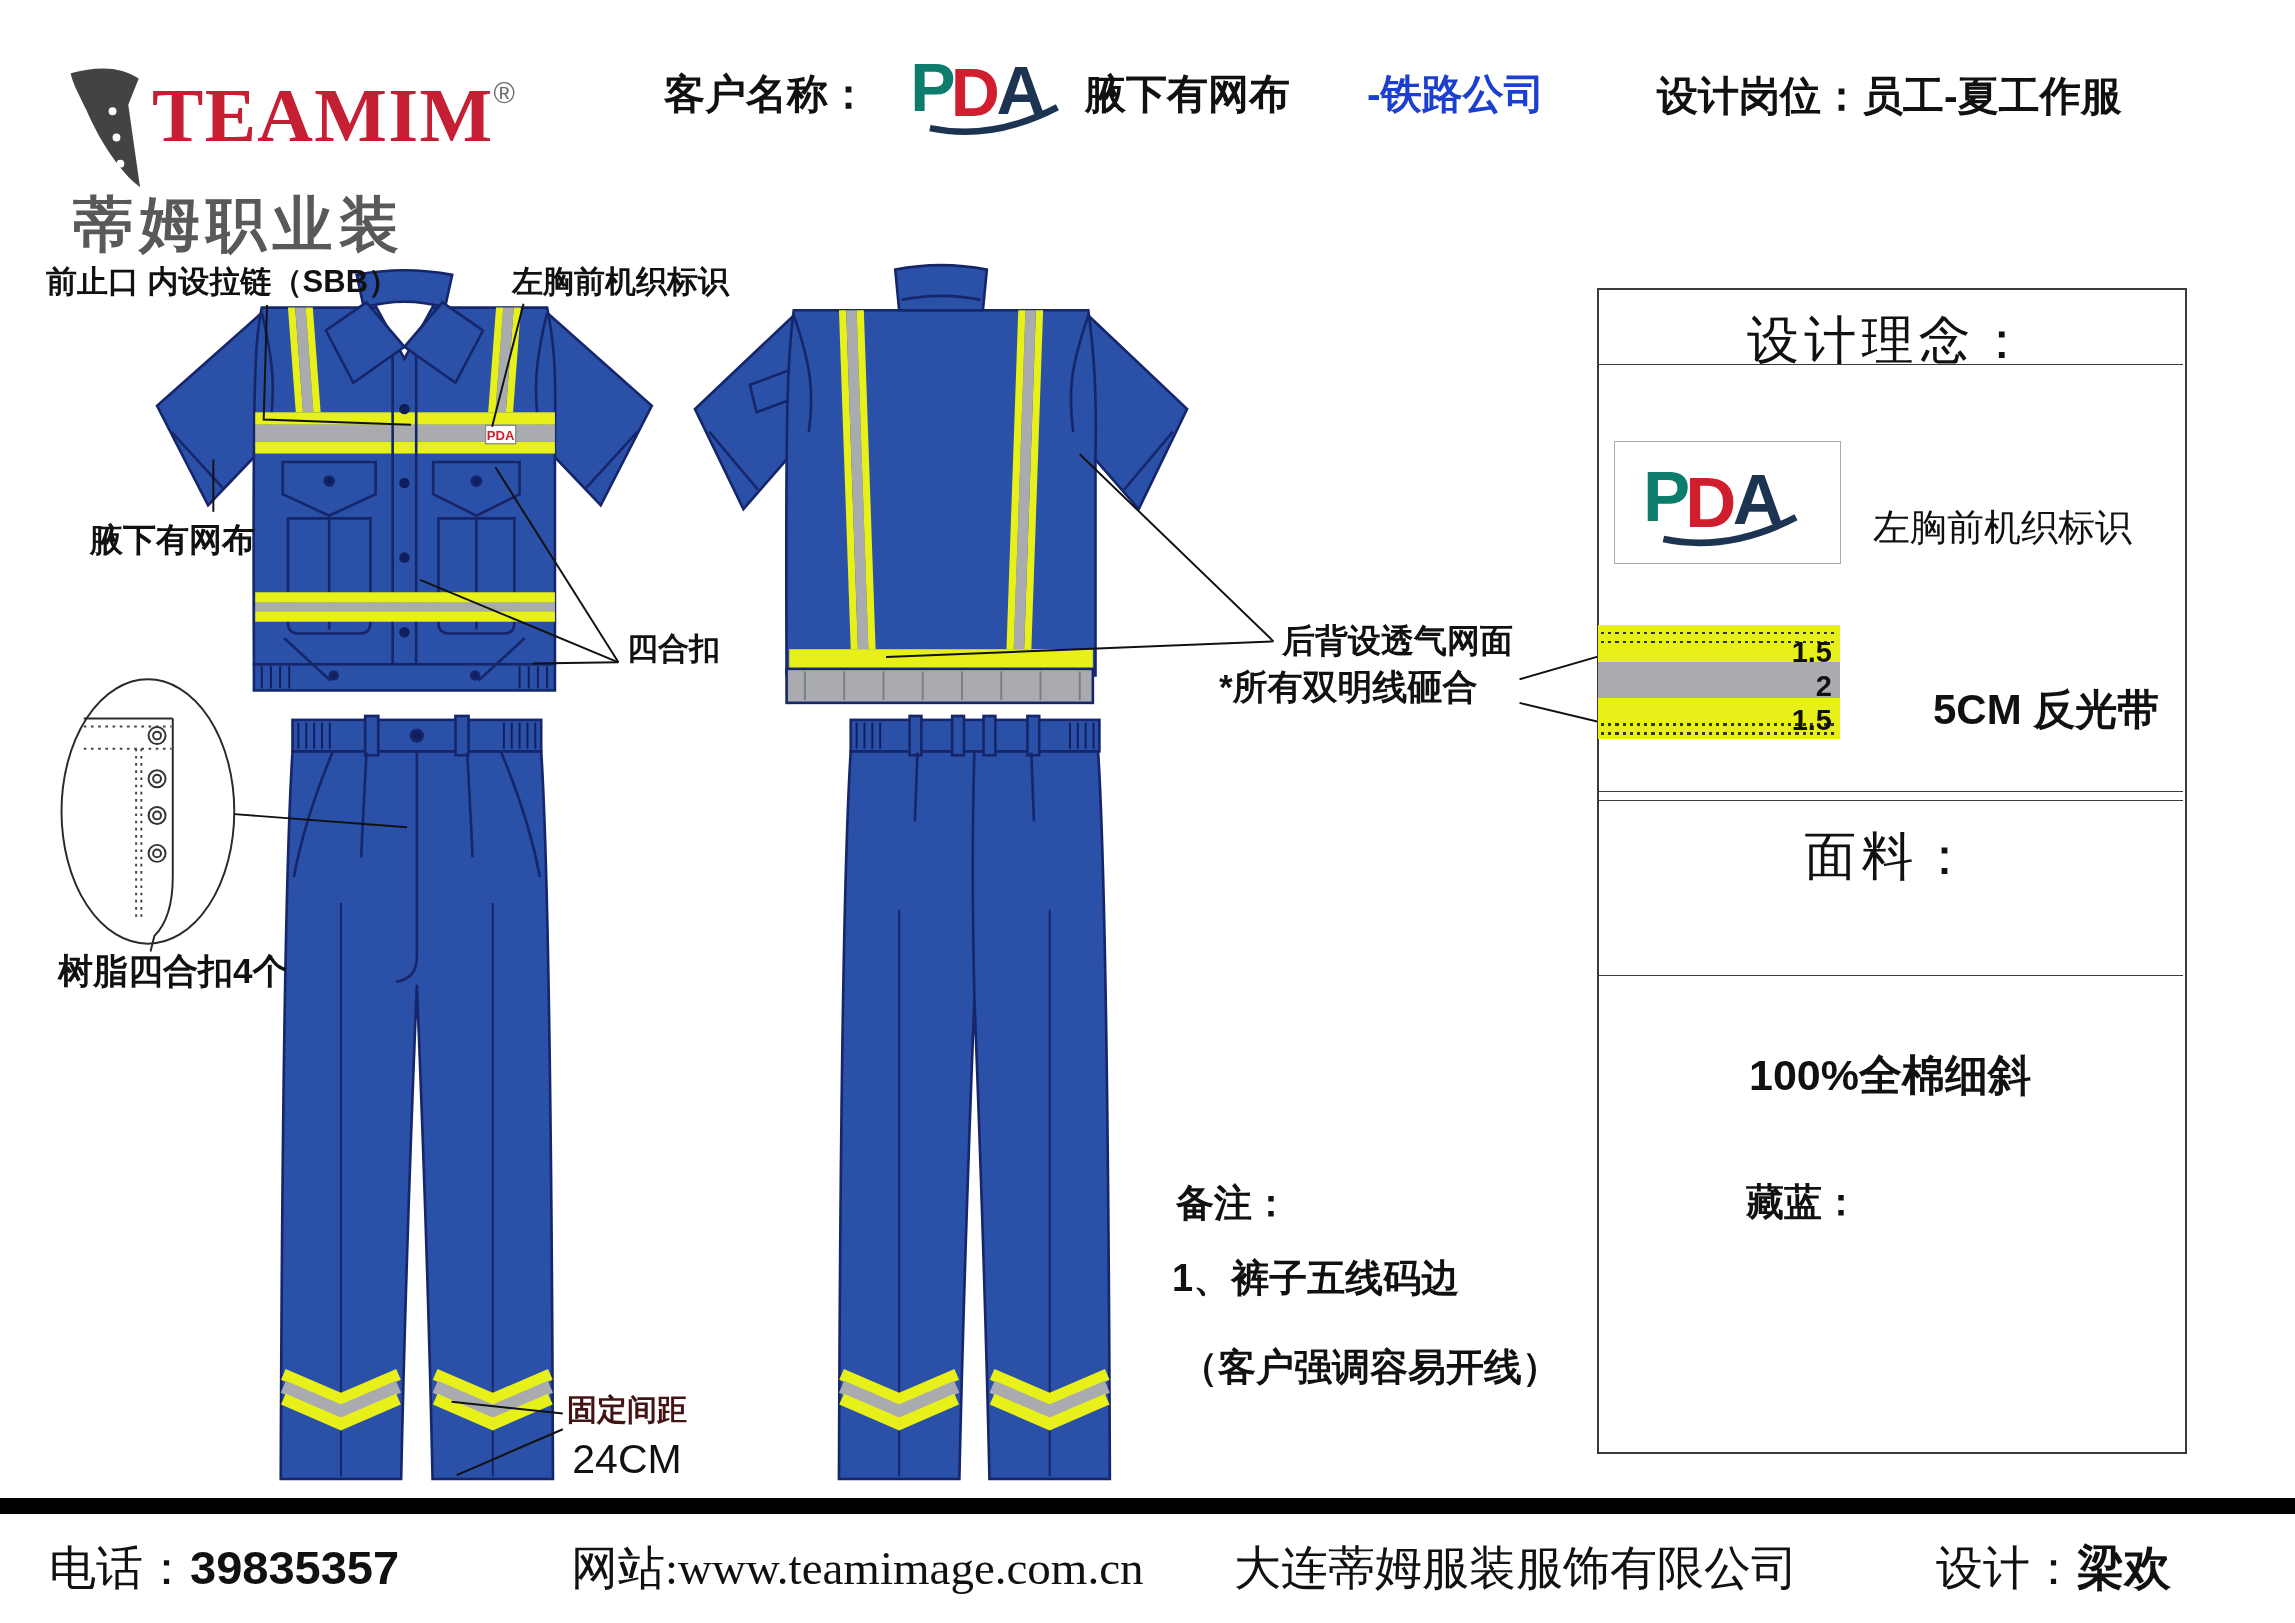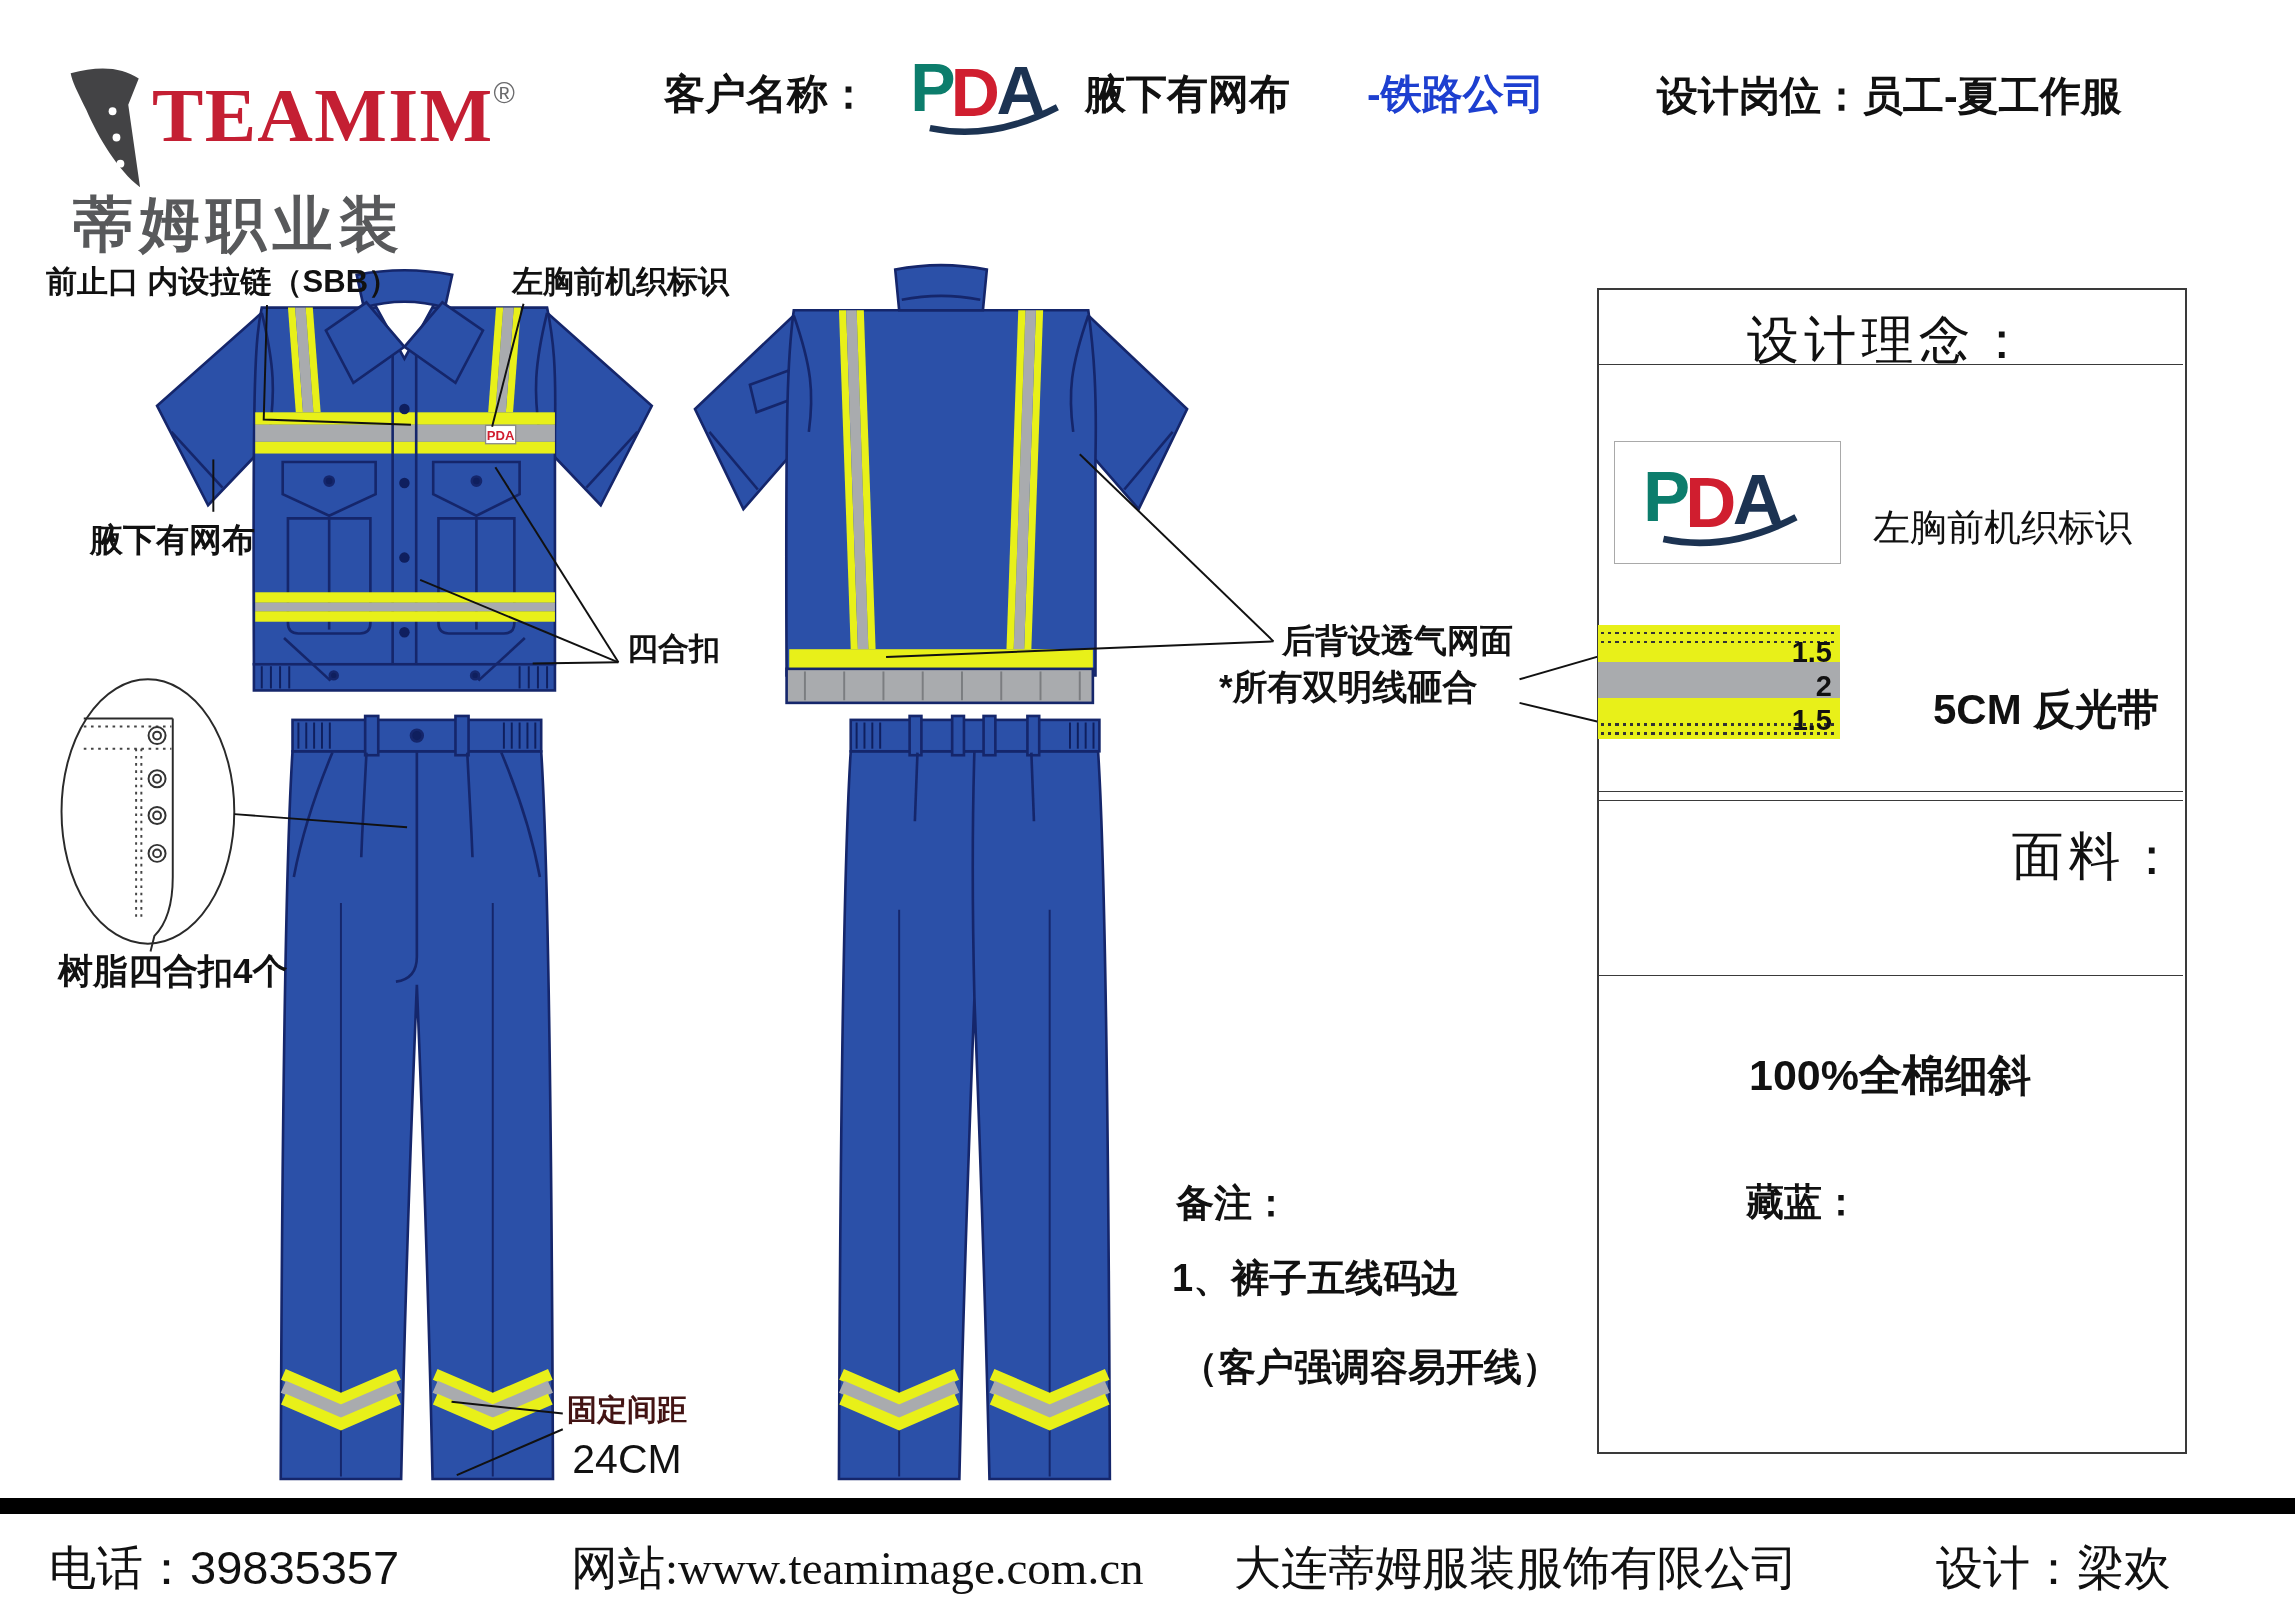--- a/index.html
+++ b/index.html
@@ -1,19 +1,19 @@
 <!DOCTYPE html>
 <html style="font-size:10.5px"><head>
 <meta charset="utf-8">
 <style>
   html,body{margin:0;padding:0;background:#ffffff;}
   body{width:2295px;height:1623px;position:relative;font-family:"Liberation Sans",sans-serif;color:#111;overflow:hidden;}
   .abs{position:absolute;}
   .nowrap{white-space:nowrap;}
-  .b{font-weight:400;}
+  .b{font-weight:700;}
   
   .teamim-word{font-family:"Liberation Serif",serif;font-weight:700;color:#c41f33;font-size:77px;letter-spacing:1.3px;line-height:1;}
   .teamim-reg{color:#6b6b6d;font-size:29px;font-weight:400;vertical-align:top;}
   .teamim-cn{color:#58595b;font-weight:700;font-size:60px;letter-spacing:6.5px;line-height:1;}
   .hdr-txt{font-size:41px;font-weight:700;}
   .blue-txt{color:#1d3fd0;}
   
   .ann{font-size:31px;font-weight:600;white-space:nowrap;}
   .ann-b{font-size:33px;font-weight:700;white-space:nowrap;}
   
@@ -317,21 +317,21 @@
   <div style="position:absolute;left:2.6px;top:98px;width:233px;height:2.6px;background-image:repeating-linear-gradient(90deg,#333 0 3.3px,transparent 3.3px 7.2px);"></div>
   <div style="position:absolute;left:2.6px;top:107px;width:233px;height:2.6px;background-image:repeating-linear-gradient(90deg,#333 0 3.3px,transparent 3.3px 7.2px);"></div>
 </div>
 <div class="abs tape-label" style="left:1761px;top:636px;width:71px;">1.5</div>
 <div class="abs tape-label" style="left:1761px;top:670px;width:71px;">2</div>
 <div class="abs tape-label" style="left:1761px;top:704px;width:71px;">1.5</div>
 <div class="abs nowrap" style="left:1926px;top:682px;font-size:42px;font-weight:700;margin-left:7px;">5CM 反光带</div>
 
 <div class="abs hline" style="left:1597px;top:791px;width:586px;"></div>
 <div class="abs hline" style="left:1597px;top:800px;width:586px;"></div>
-<div class="abs panel-title nowrap" style="left:1597px;top:822px;width:586px;text-align:right;">面料：</div>
+<div class="abs panel-title nowrap" style="left:1597px;top:822px;width:586px;">面料：</div>
 <div class="abs hline" style="left:1597px;top:975px;width:586px;"></div>
 <div class="abs nowrap" style="left:1597px;top:1047px;width:586px;text-align:center;font-size:43px;font-weight:700;">100%全棉细斜</div>
 <div class="abs nowrap" style="left:1746px;top:1177px;font-size:38px;font-weight:600;">藏蓝：</div>
 
 <div class="abs footer-rule" style="left:0;top:1498px;width:2295px;height:15.7px;"></div>
 <div class="abs footer-txt" style="left:49px;top:1537px;">
   <span>电话：</span><span class="b" style="font-family:'Liberation Sans',sans-serif;">39835357</span>
 </div>
 <div class="abs footer-txt" style="left:571px;top:1537px;">
   <span>网站:</span><span>www.teamimage.com.cn</span>

